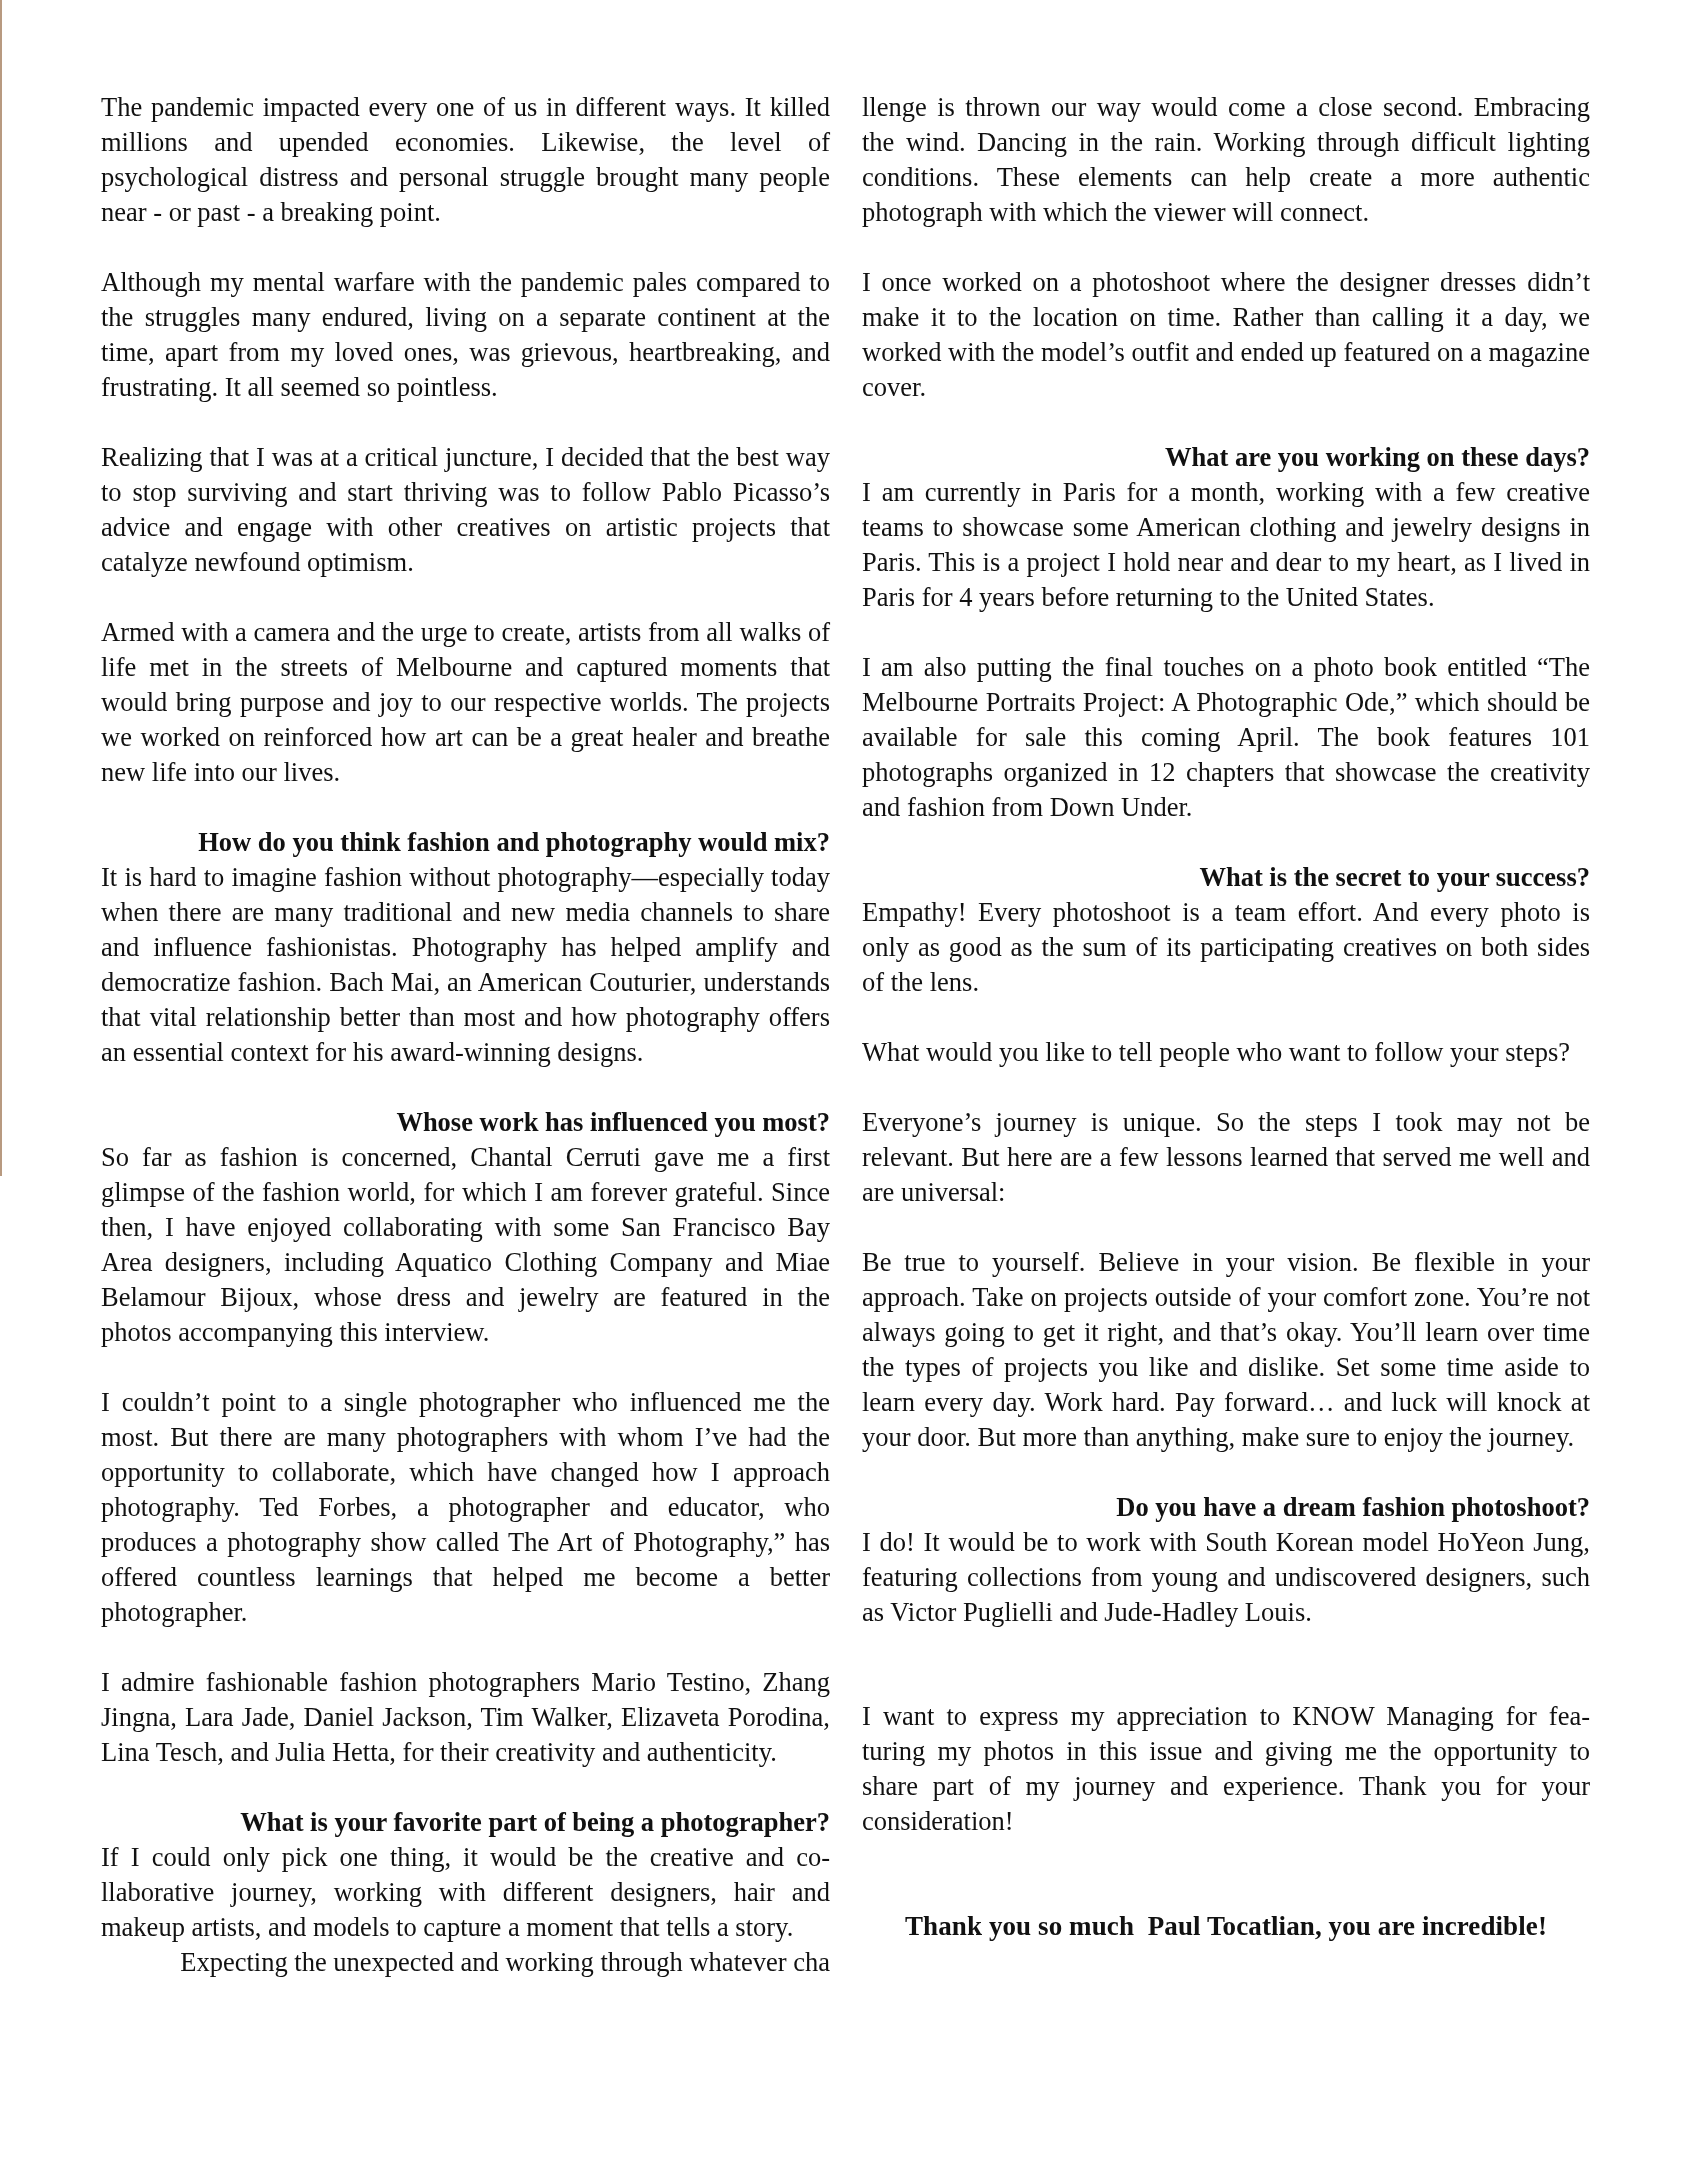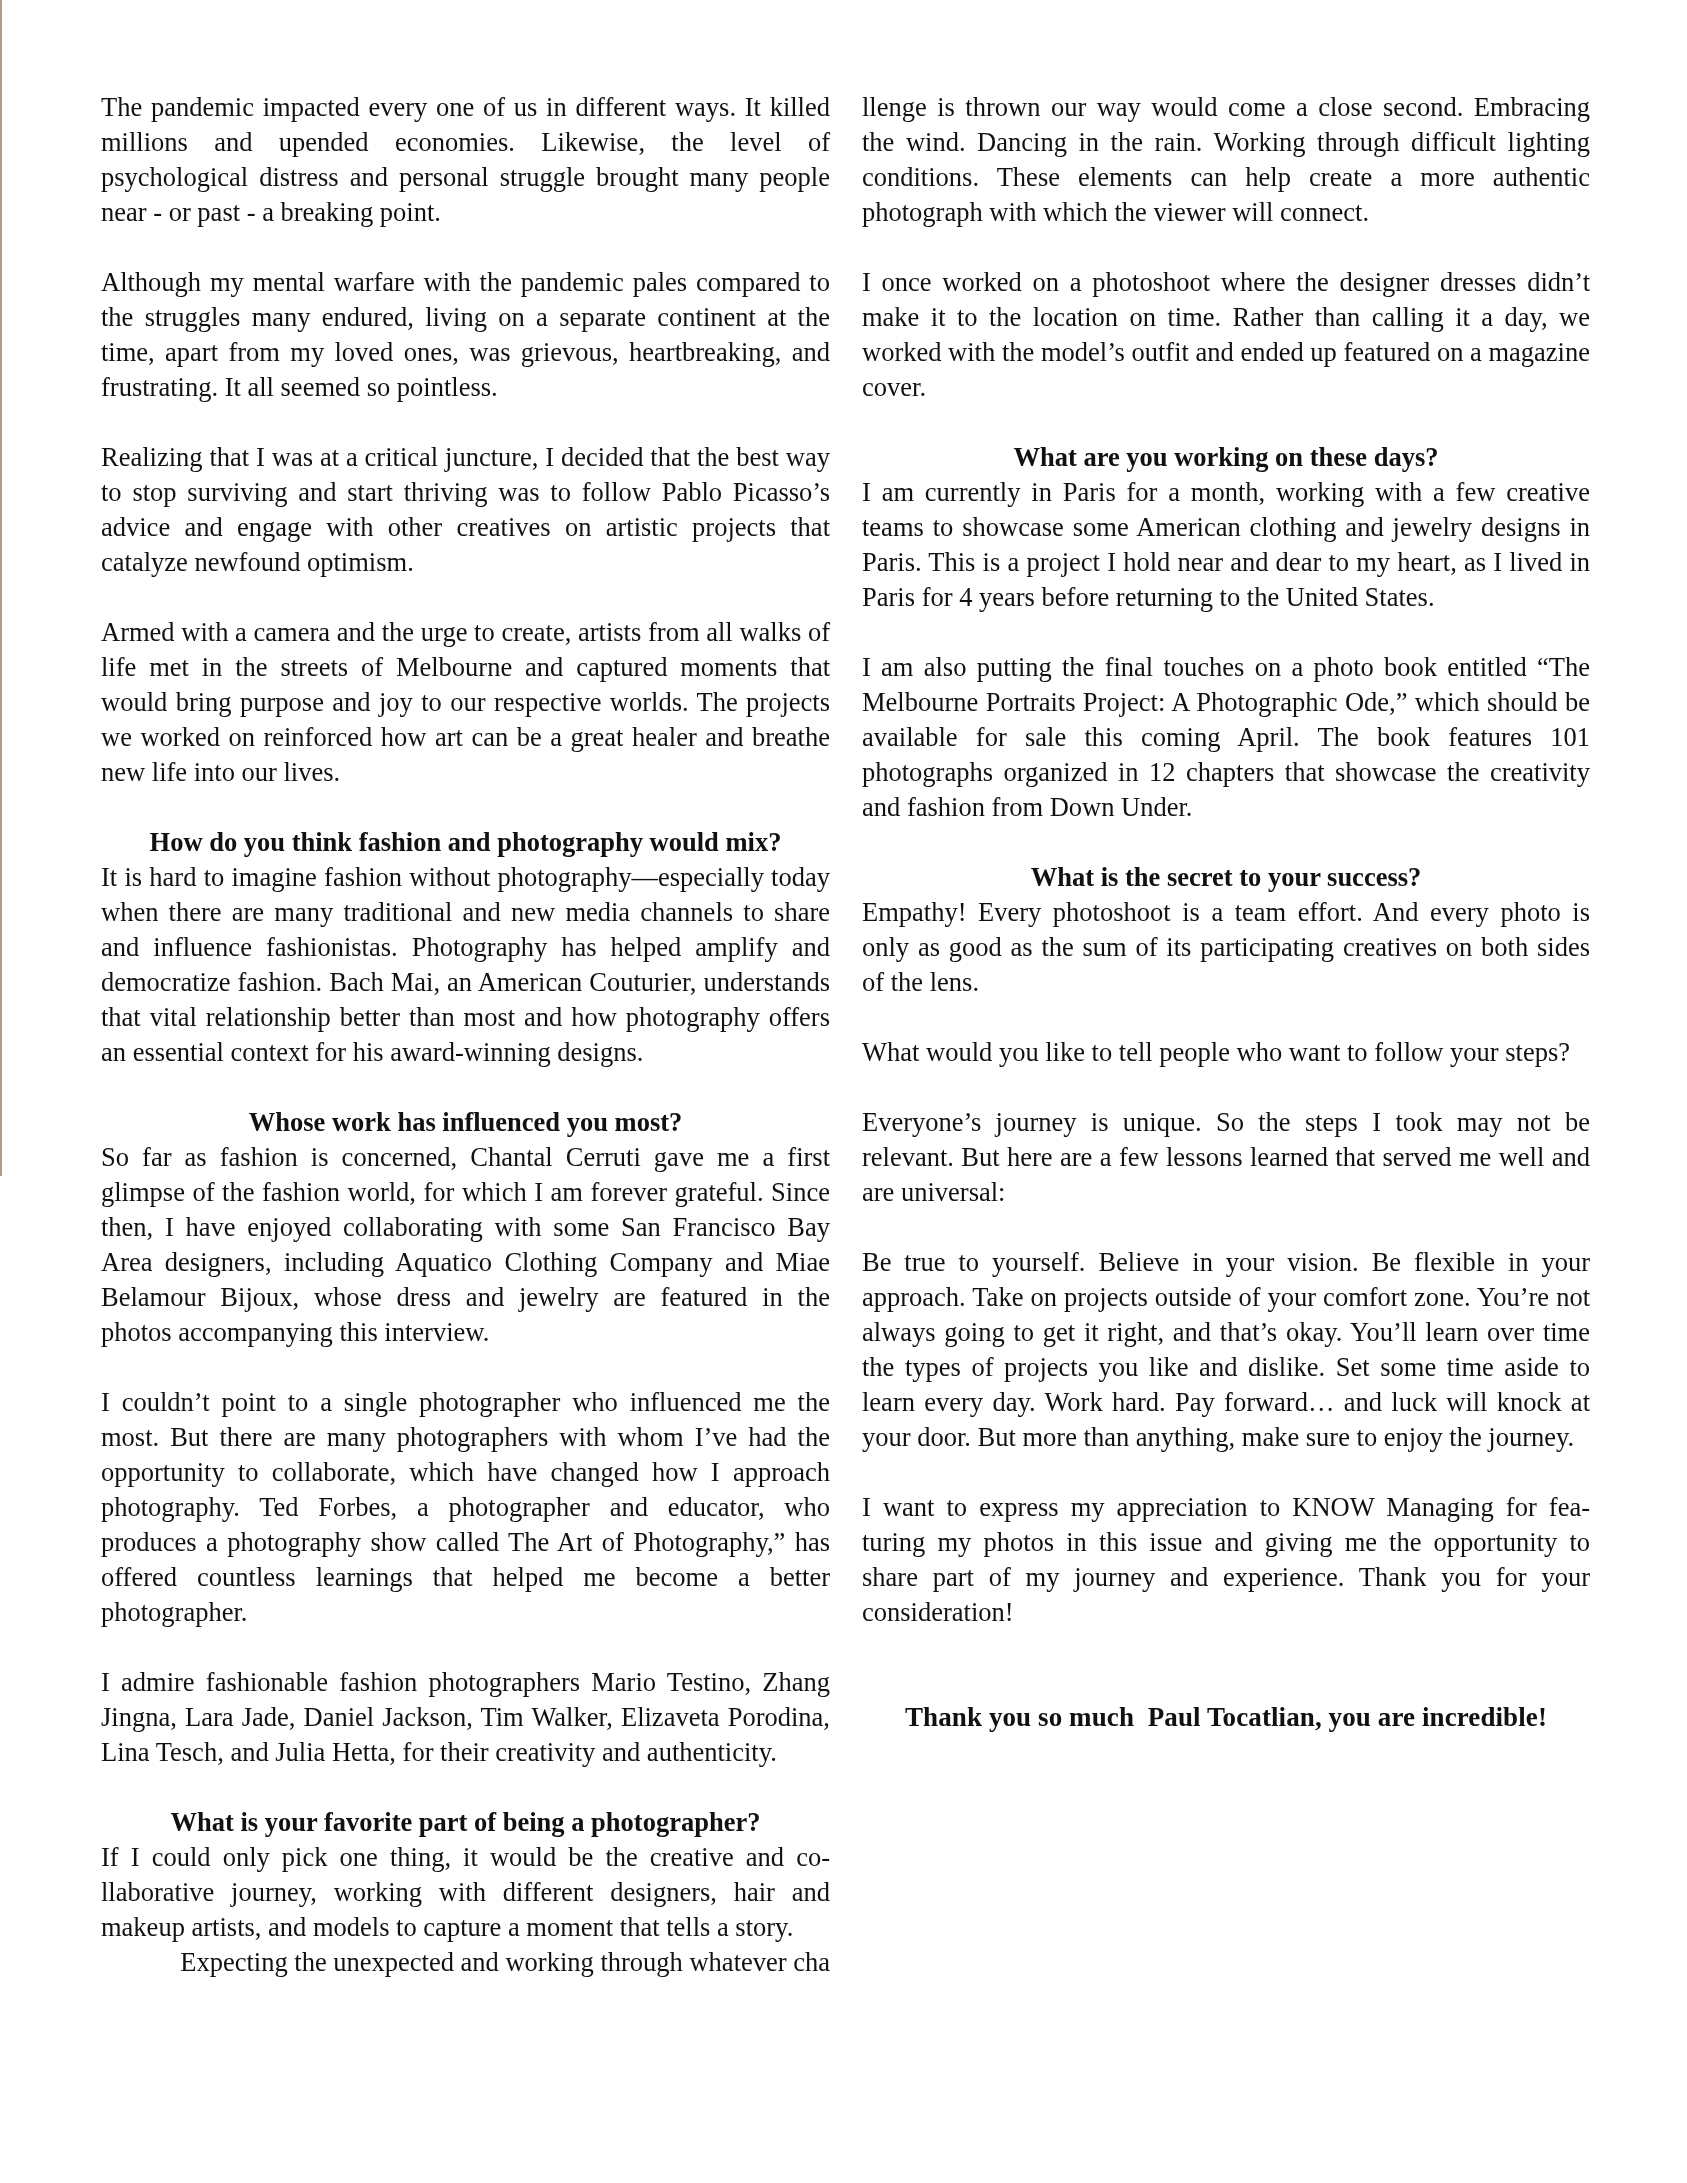--- a/index.html
+++ b/index.html
@@ -44,21 +44,21 @@
     }
     .block.tight {
       margin-bottom: 9px;
     }
     .block.gap-2 {
       margin-bottom: 69px;
     }
     .heading {
       font-weight: bold;
       display: block;
-      text-align: center;
+      text-align: right;
     }
     p {
       margin: 0;
     }
     .closing {
       font-weight: bold;
       font-size: 27px;
       line-height: 37px;
       text-align: center;
       letter-spacing: 0.1px;
@@ -109,20 +109,24 @@
 
     <div class="block">
       <span class="heading">What is the secret to your success?</span>
       <p>Empathy! Every photoshoot is a team effort. And every photo is only as good as the sum of its participating creatives on both sides of the lens.</p>
     </div>
 
     <p class="block">What would you like to tell people who want to follow your steps?</p>
     <p class="block">Everyone’s journey is unique. So the steps I took may not be relevant. But here are a few lessons learned that served me well and are universal:</p>
     <p class="block">Be true to yourself. Believe in your vision. Be flexible in your approach. Take on projects outside of your comfort zone. You’re not always going to get it right, and that’s okay. You’ll learn over time the types of projects you like and dislike. Set some time aside to learn every day. Work hard. Pay forward… and luck will knock at your door. But more than anything, make sure to enjoy the journey.</p>
 
+    <div class="block gap-2">
+      <span class="heading">Do you have a dream fashion photoshoot?</span>
+      <p>I do! It would be to work with South Korean model HoYeon Jung, featuring collections from young and undiscovered desig­ners, such as Victor Puglielli and Jude-Hadley Louis.</p>
+    </div>
 
     <p class="block gap-2">I want to express my appreciation to KNOW Managing for fea­turing my photos in this issue and giving me the opportunity to share part of my journey and experience. Thank you for your consideration!</p>
 
     <div>
       <div class="closing">Thank you so much  Paul Tocatlian, you are incredible!</div>
     </div>
   </section>
 
 </article>
 

